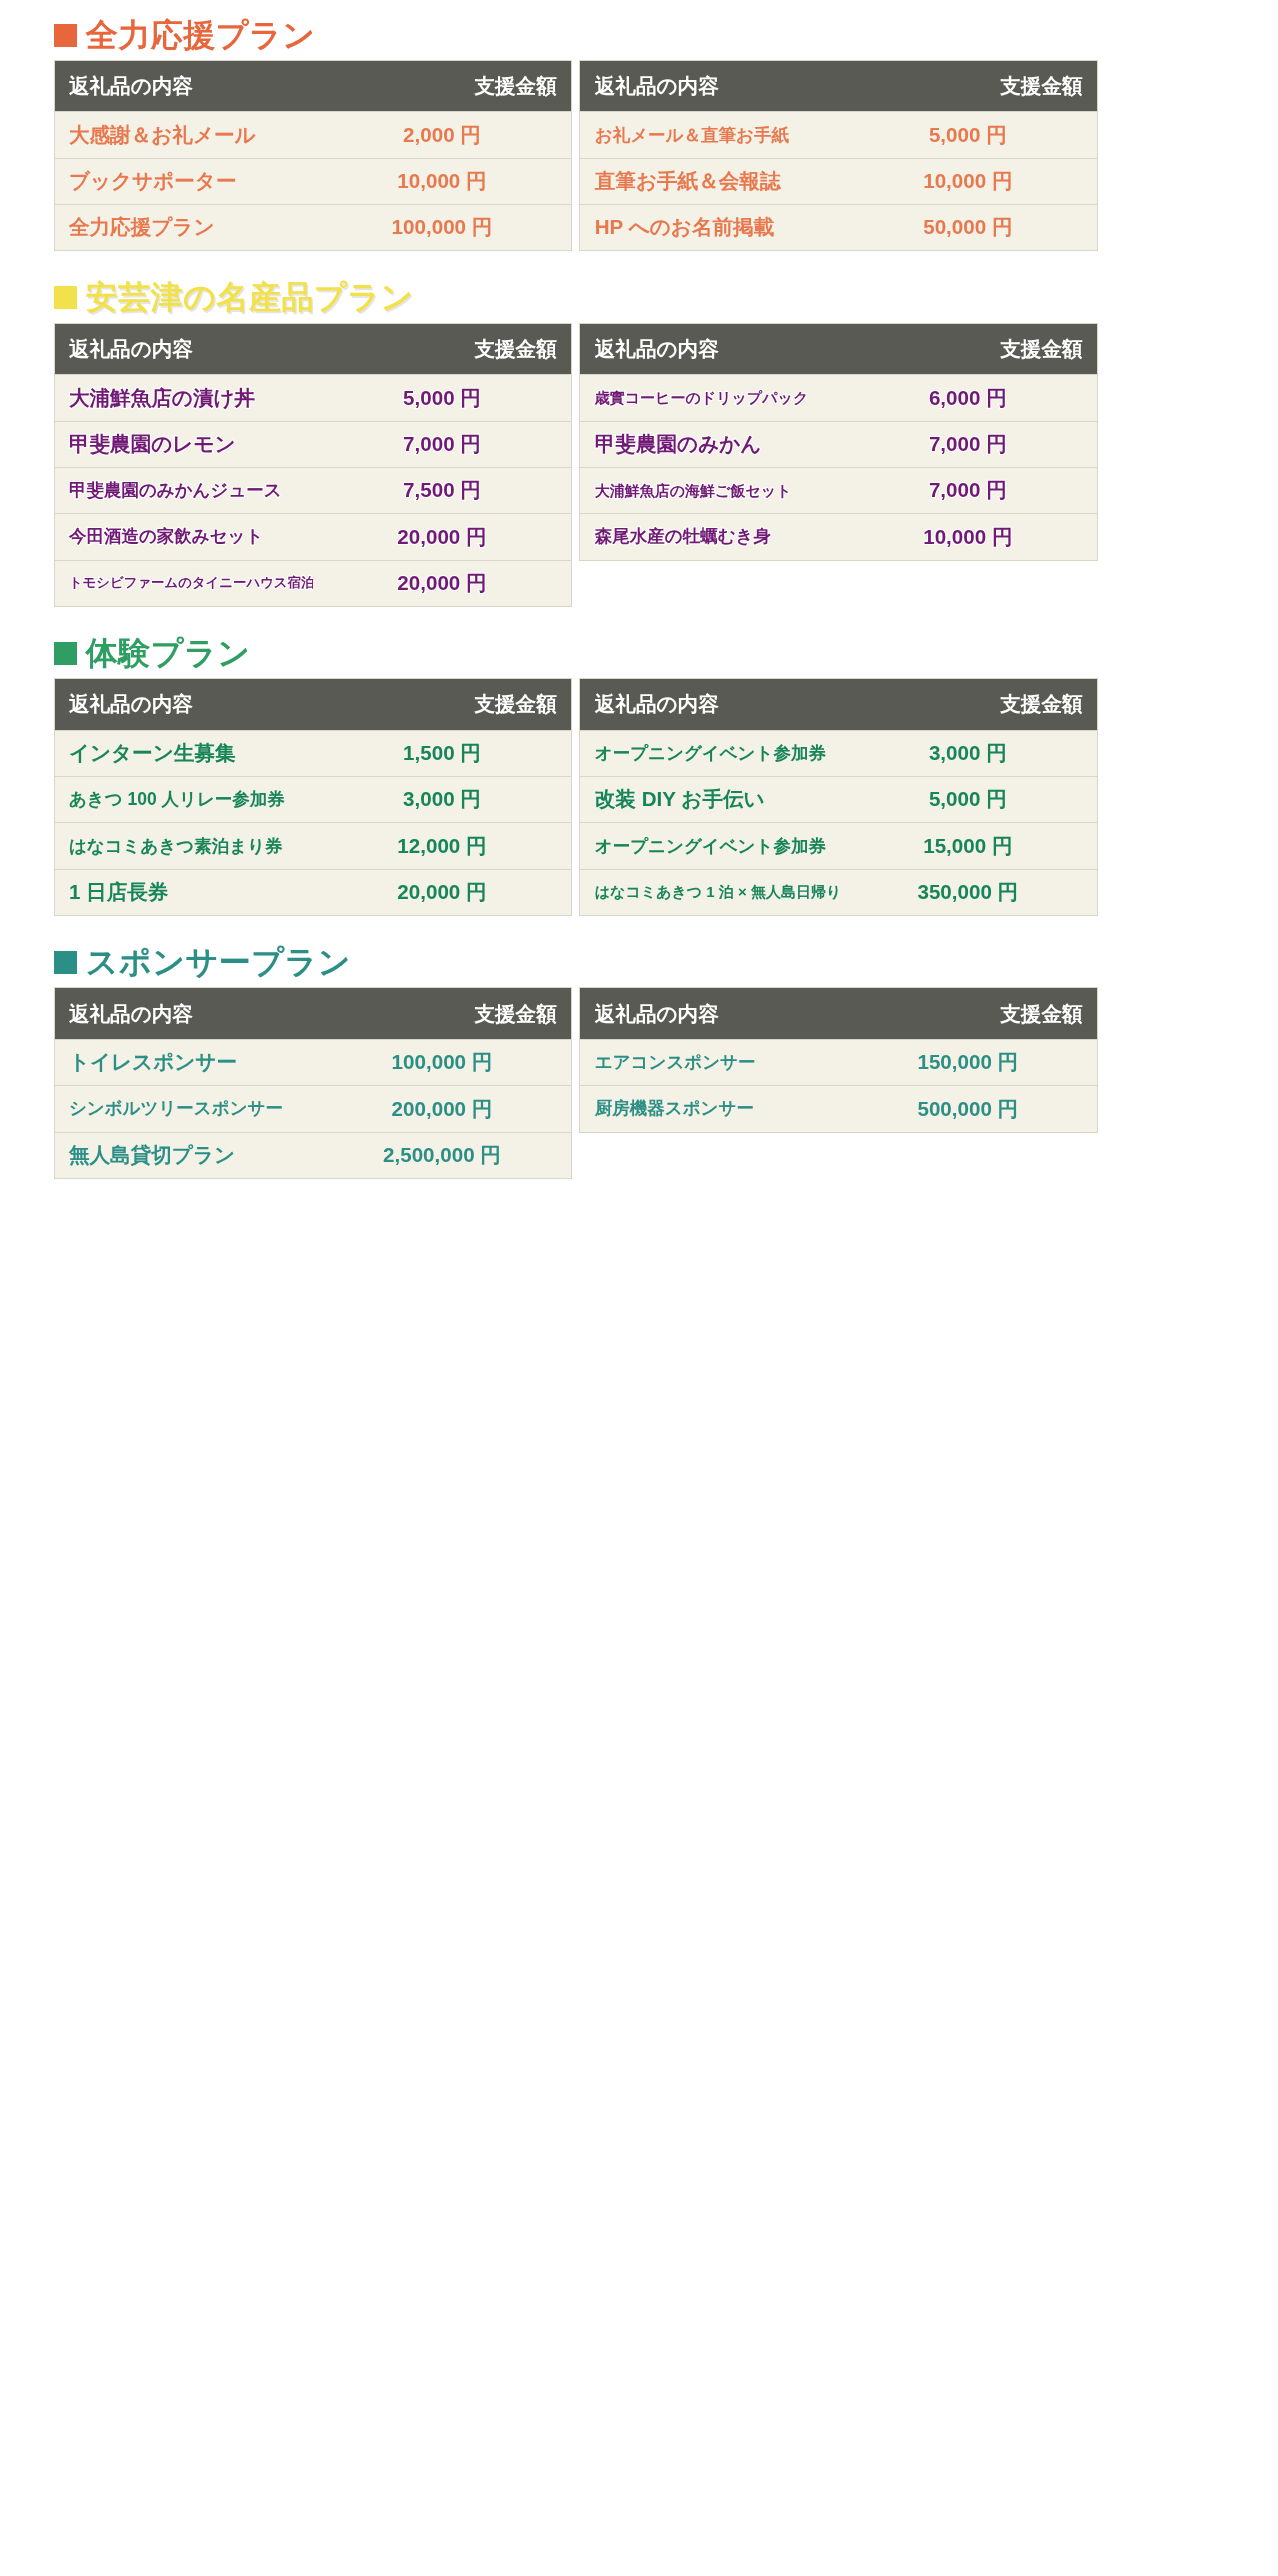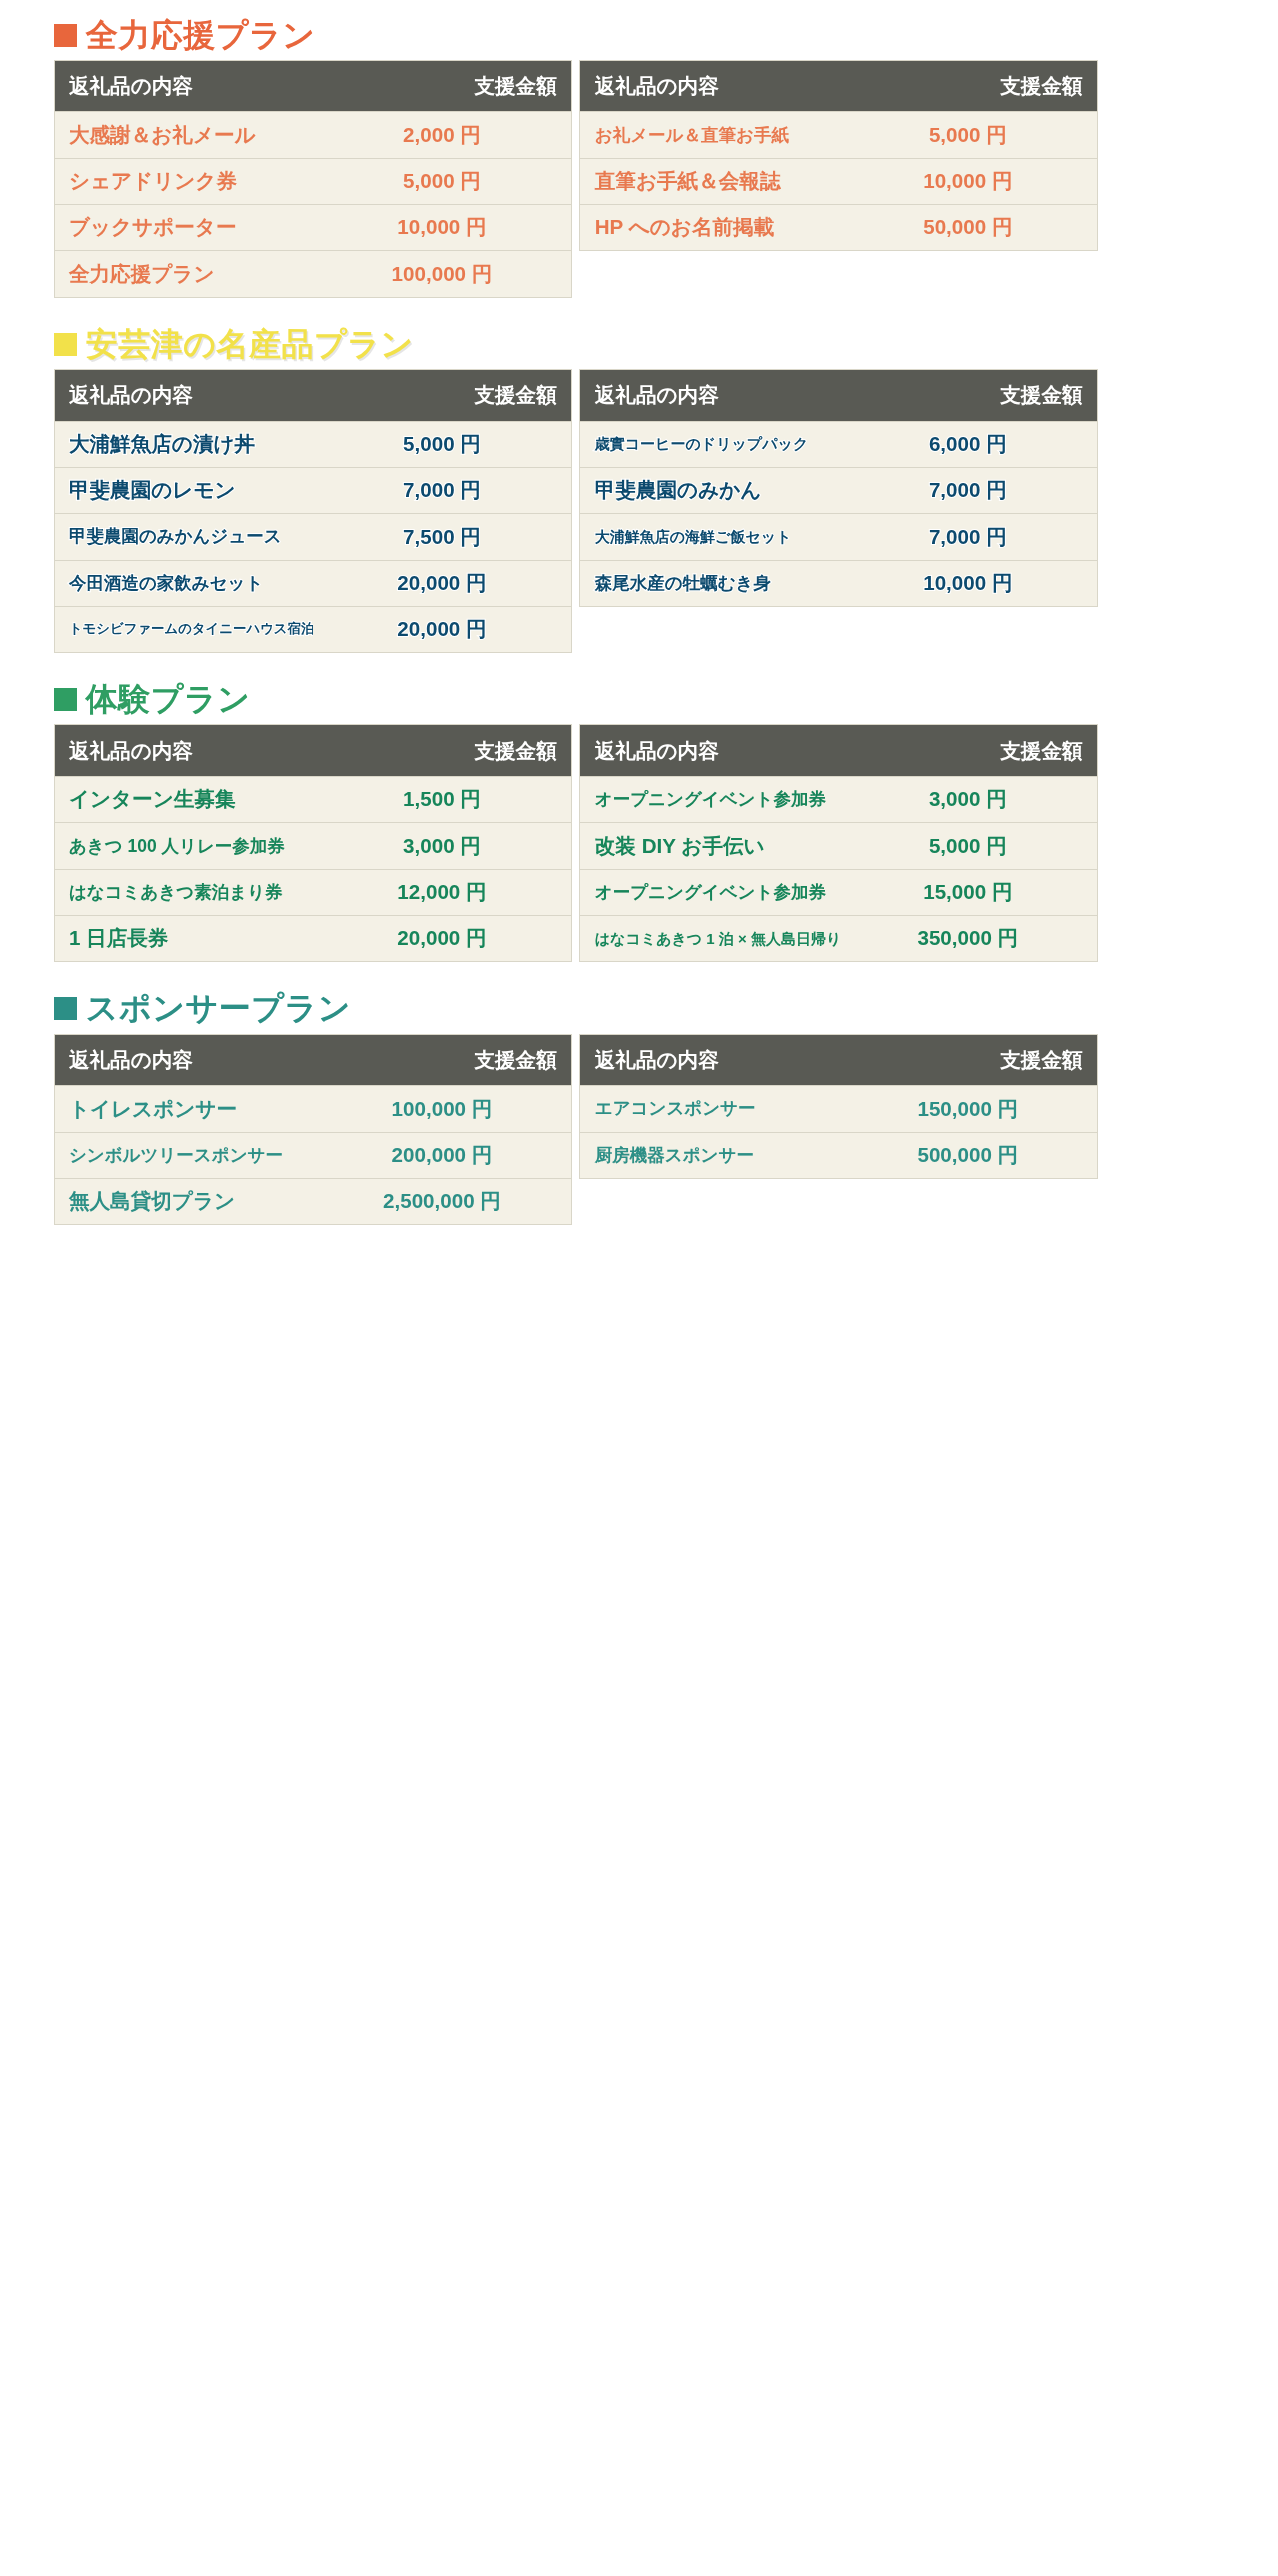--- a/index.html
+++ b/index.html
@@ -103,21 +103,21 @@
   .sz-xs { font-size: 15px !important; }
   .sz-xxs { font-size: 13.4px !important; }
 
   
   .theme-orange .head-square { background: #e8663c; }
   .theme-orange .head-title { color: #e8663c; }
   .theme-orange .tbl td { color: #e8794f; }
 
   .theme-yellow .head-square { background: #f2e14a; }
   .theme-yellow .tbl td {
-    color: #0c4a6e;
+    color: #701a75;
     -webkit-text-stroke: 2.1px #ffffff;
     paint-order: stroke fill;
   }
 
   .theme-green .head-square { background: #2f9e63; }
   .theme-green .head-title { color: #2f9e63; }
   .theme-green .tbl td { color: #16855a; }
 
   .theme-teal .head-square { background: #2c8f86; }
   .theme-teal .head-title { color: #2c8f86; }
@@ -140,24 +140,20 @@
                 <th>返礼品の内容</th>
                 <th class="amt">支援金額</th>
               </tr>
             </thead>
             <tbody>
               <tr>
                 <td class="name">大感謝＆お礼メール</td>
                 <td class="amt">2,000 円</td>
               </tr>
               <tr>
-                <td class="name">シェアドリンク券</td>
-                <td class="amt">5,000 円</td>
-              </tr>
-              <tr>
                 <td class="name">ブックサポーター</td>
                 <td class="amt">10,000 円</td>
               </tr>
               <tr>
                 <td class="name">全力応援プラン</td>
                 <td class="amt">100,000 円</td>
               </tr>
             </tbody>
           </table>
           <table class="tbl">

